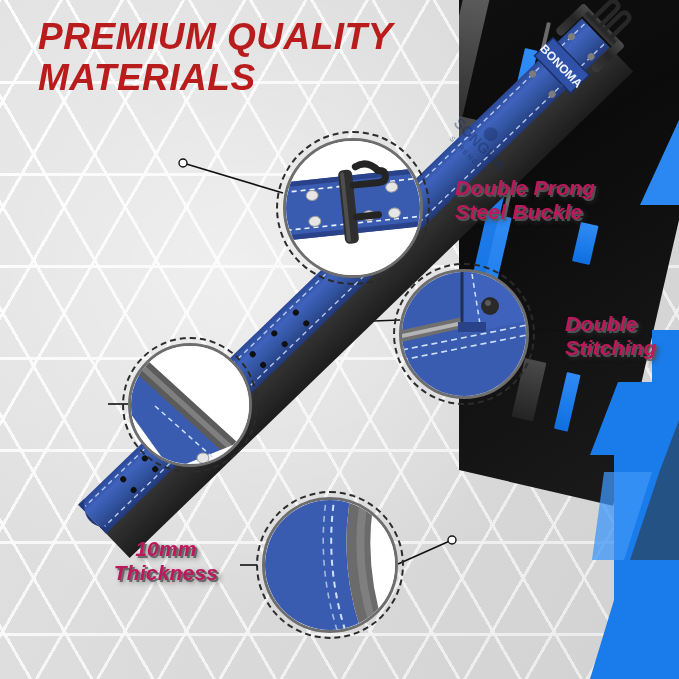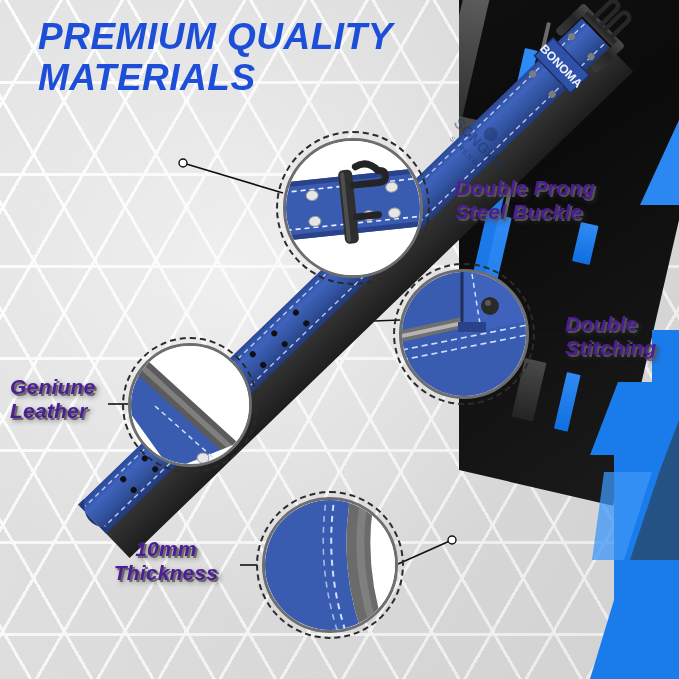--- a/index.html
+++ b/index.html
@@ -66,21 +66,21 @@
   
   .title{
     position:absolute;
     left:38px;top:16px;
     width:430px;
     font-size:37px;
     line-height:1.12;
     font-weight:bold;
     font-style:italic;
     letter-spacing:.5px;
-    color:#1d4ed8;
+    color:#b91c1c;
     text-transform:uppercase;
   }
 
   
   .belt-layer{position:absolute;inset:0;}
 
   
   .callout{
     position:absolute;
     border-radius:50%;
@@ -93,21 +93,21 @@
     position:absolute;
     border-radius:50%;
     border:2px dashed #2b2b2b;
     box-sizing:border-box;
     pointer-events:none;
   }
 
   
   .label{
     position:absolute;
-    color:#4c1d95;
+    color:#be185d;
     font-weight:bold;
     font-style:italic;
     font-size:21px;
     line-height:1.16;
     letter-spacing:.2px;
     text-shadow:
        2px 2px 0 rgba(90,90,90,.85),
        3px 3px 5px rgba(60,60,60,.65);
     white-space:pre-line;
   }
@@ -297,22 +297,20 @@
       <rect width="124" height="124" fill="#ffffff"></rect>
       <path d="M10 20 L124 124 L40 124 L-6 60 Z" fill="#3a5cb0"></path>
       <path d="M4 26 L118 130 L130 118 L16 14 Z" fill="#5b5b5b"></path>
       <path d="M8 22 L122 126 L126 122 L12 18 Z" fill="#8e8e8e" opacity=".7"></path>
       <path d="M40 124 L124 124 L124 90 Z" fill="#ffffff"></path>
       <line x1="24" y1="60" x2="96" y2="124" stroke="#cfe0ff" stroke-width="1.5" stroke-dasharray="5 4"></line>
       <ellipse cx="72" cy="112" rx="6" ry="5" fill="#e6e6e6" stroke="#9a9a9a"></ellipse>
       <ellipse cx="104" cy="120" rx="6" ry="5" fill="#e6e6e6" stroke="#9a9a9a"></ellipse>
     </svg>
   </div>
-  <div class="label" style="left:10px;top:375px;width:150px;">Geniune
-Leather</div>
 
   <div class="dashring" style="left:256px;top:491px;width:148px;height:148px;"></div>
   <div class="callout" style="left:262px;top:497px;width:136px;height:136px;">
     <svg viewBox="0 0 136 136" width="136" height="136">
       <rect width="136" height="136" fill="#ffffff"></rect>
       <path d="M-6 -6 L86 -6 Q72 68 100 142 L-6 142 Z" fill="#3a5cb0"></path>
       <path d="M86 -6 Q72 68 100 142 L124 142 Q96 68 110 -6 Z" fill="#6b6b6b"></path>
       <path d="M96 -6 Q82 68 110 142 L118 142 Q90 68 104 -6 Z" fill="#8c8c8c" opacity=".6"></path>
       <path d="M70 -6 Q58 68 84 142" fill="none" stroke="#cfe0ff" stroke-width="2" stroke-dasharray="6 5"></path>
       <path d="M62 -6 Q50 68 76 142" fill="none" stroke="#cfe0ff" stroke-width="1.6" stroke-dasharray="6 5" opacity=".7"></path>

